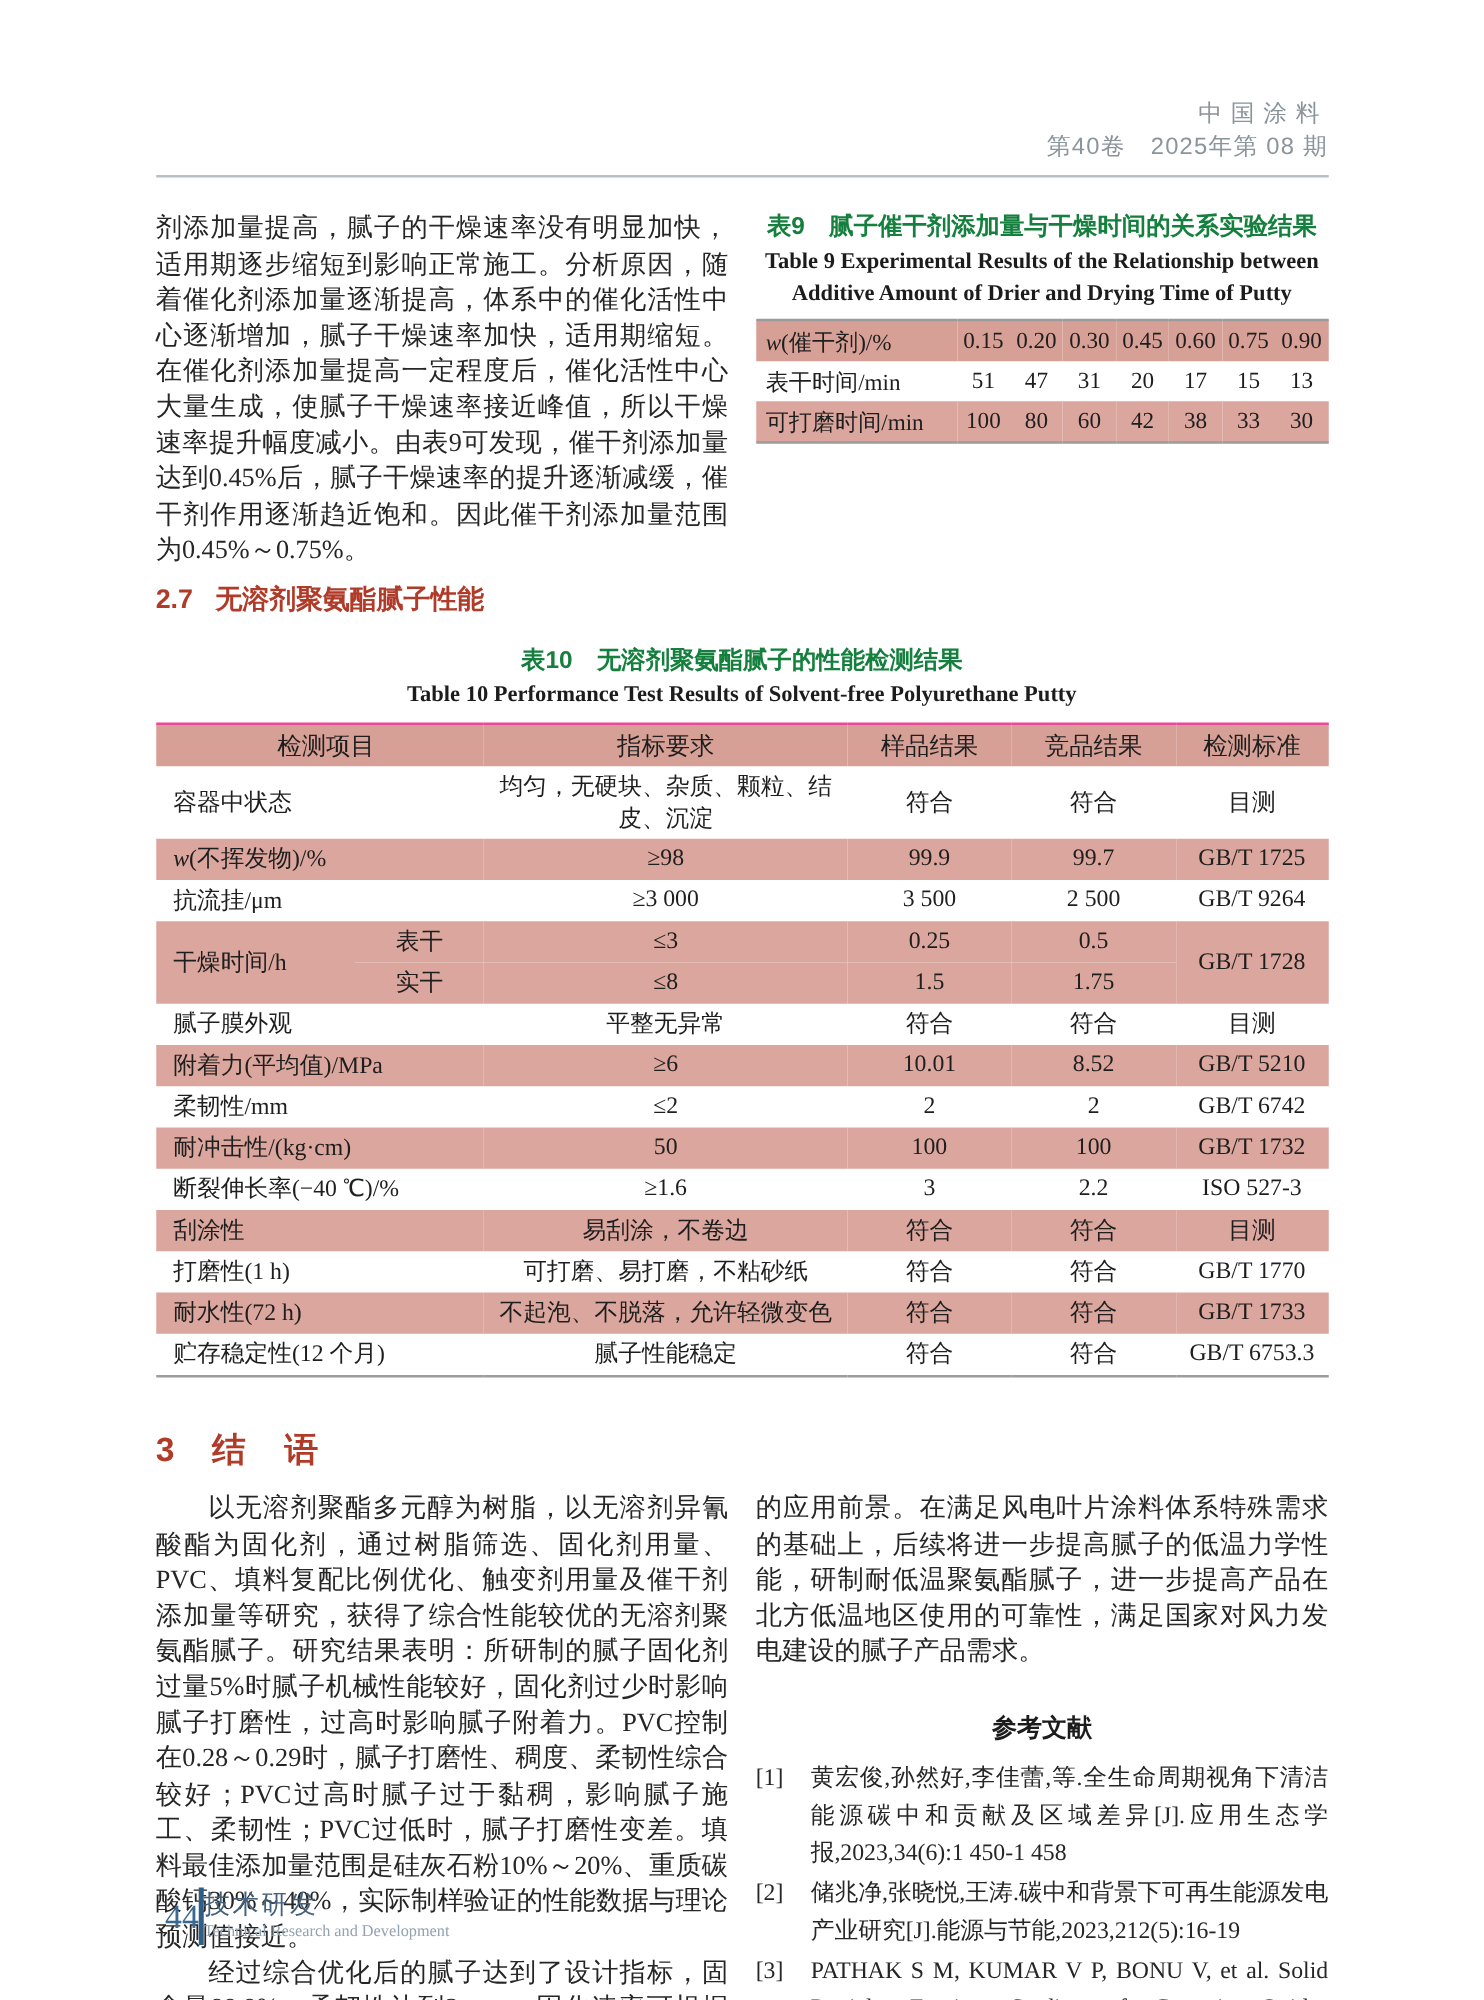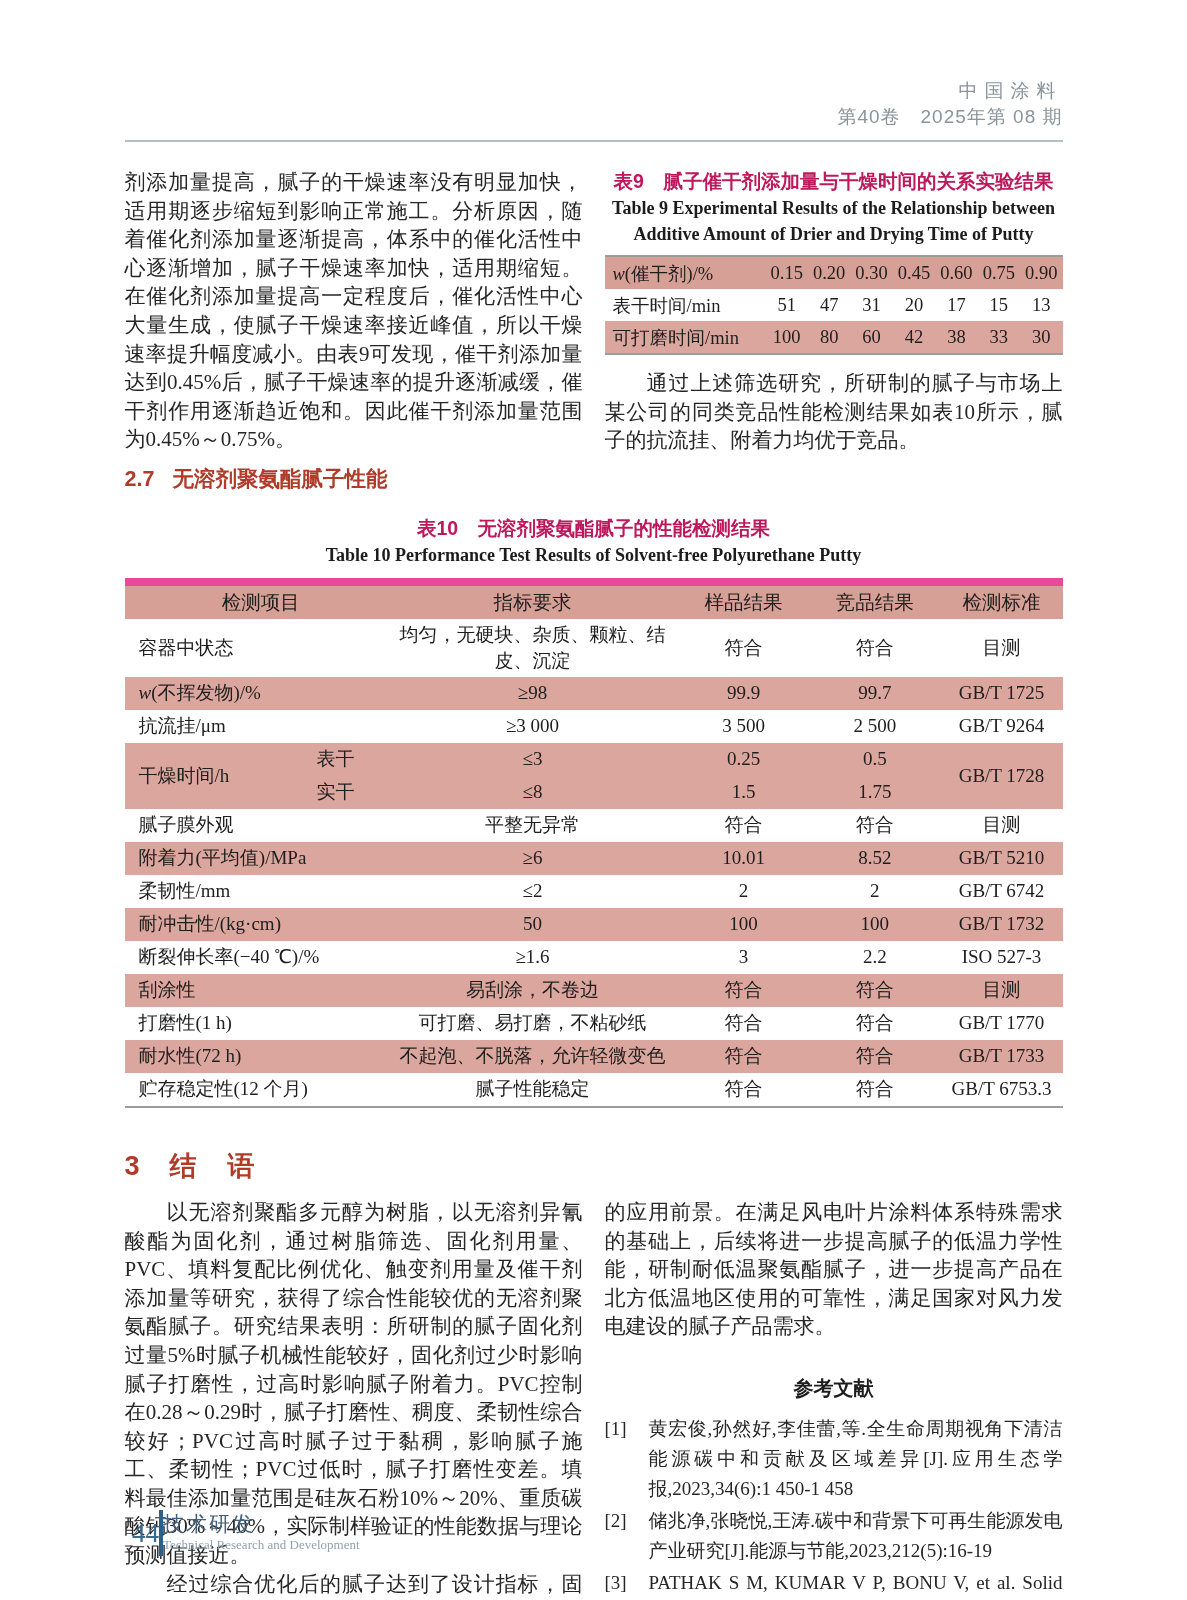--- a/index.html
+++ b/index.html
@@ -32,40 +32,40 @@
   }
   .indent{text-indent:2em;}
   .sec-head{
     font-family:"Liberation Sans", sans-serif;
     font-weight:bold;color:#b03b29;font-size:21.5px;
     margin-top:10px;display:flex;gap:18px;align-items:baseline;
   }
   
   .cap-zh{
     text-align:center;font-family:"Liberation Sans", sans-serif;
-    font-weight:bold;font-size:19.5px;color:#be185d;line-height:27px;
+    font-weight:bold;font-size:19.5px;color:#15803d;line-height:27px;
   }
   .cap-en{
     text-align:center;font-weight:bold;font-size:18px;color:#1c1c1c;line-height:26px;
   }
   
   .t9{width:100%;border-collapse:collapse;margin-top:8px;
       border-top:2px solid #9c9c9c;border-bottom:2px solid #9c9c9c;}
   .t9 td{
     font-size:18.5px;color:#1e1e1e;text-align:center;
     padding:3px 1px;height:26px;vertical-align:middle;
   }
   .t9 td.lbl{text-align:left;padding-left:8px;width:152px;}
   tr.pink td{background:#dba69d;}
   tr.pinkh td{background:#d7a096;}
   .ital{font-style:italic;}
   
   .t10wrap{margin-top:22px;}
   .t10{width:100%;border-collapse:collapse;margin-top:10px;
-       border-top:8px solid #ec4899;border-bottom:2px solid #9c9c9c;}
+       border-top:2px solid #ec4899;border-bottom:2px solid #9c9c9c;}
   .t10 td{
     font-size:19px;color:#1e1e1e;text-align:center;
     padding:3px 4px;height:27px;vertical-align:middle;
   }
   .t10 td.item{text-align:left;padding-left:14px;}
   .t10 td.hdr{font-size:19.5px;}
   .t10 td.hdr.item{text-align:center;}
   
   .concl-head{
     font-family:"Liberation Sans", sans-serif;font-weight:bold;
@@ -150,21 +150,20 @@
               <td>80</td>
               <td>60</td>
               <td>42</td>
               <td>38</td>
               <td>33</td>
               <td>30</td>
             </tr>
           </tbody>
         </table>
 
-        <div class="body-text indent" style="margin-top:14px;">通过上述筛选研究，所研制的腻子与市场上某公司的同类竞品性能检测结果如表10所示，腻子的抗流挂、附着力均优于竞品。</div>
       </div>
     </div>
 
     <div class="t10wrap">
       <div class="cap-zh">表10　无溶剂聚氨酯腻子的性能检测结果</div>
       <div class="cap-en">Table 10   Performance Test Results of Solvent-free Polyurethane Putty</div>
 
       <table class="t10">
         <colgroup>
           <col style="width:17%">

